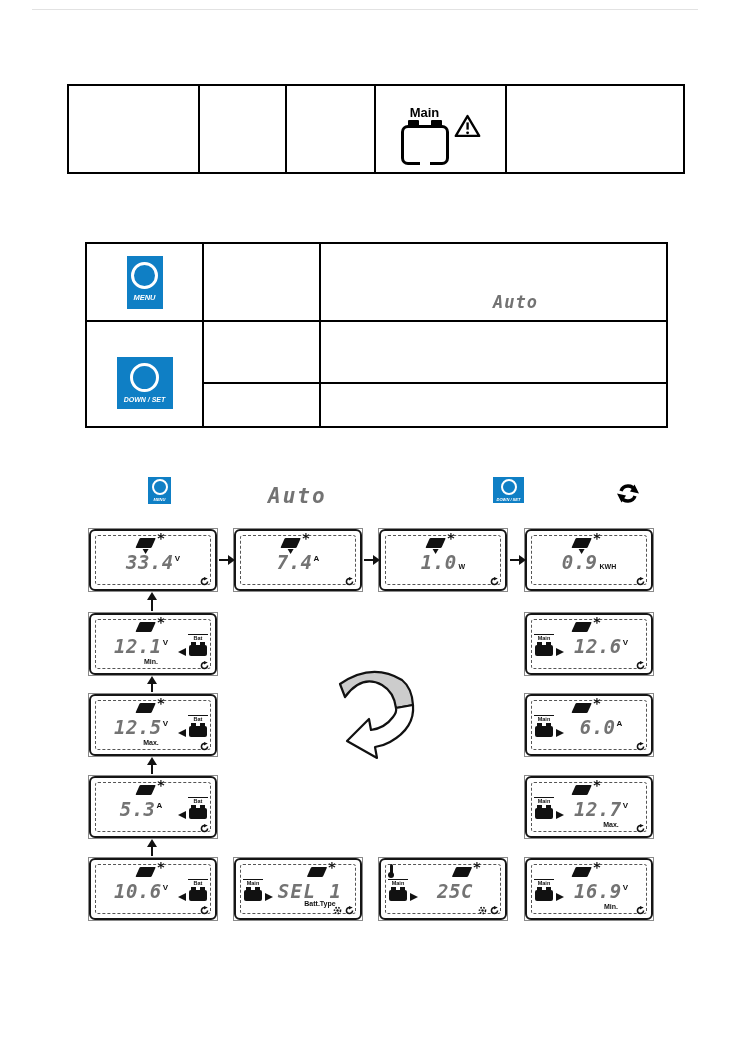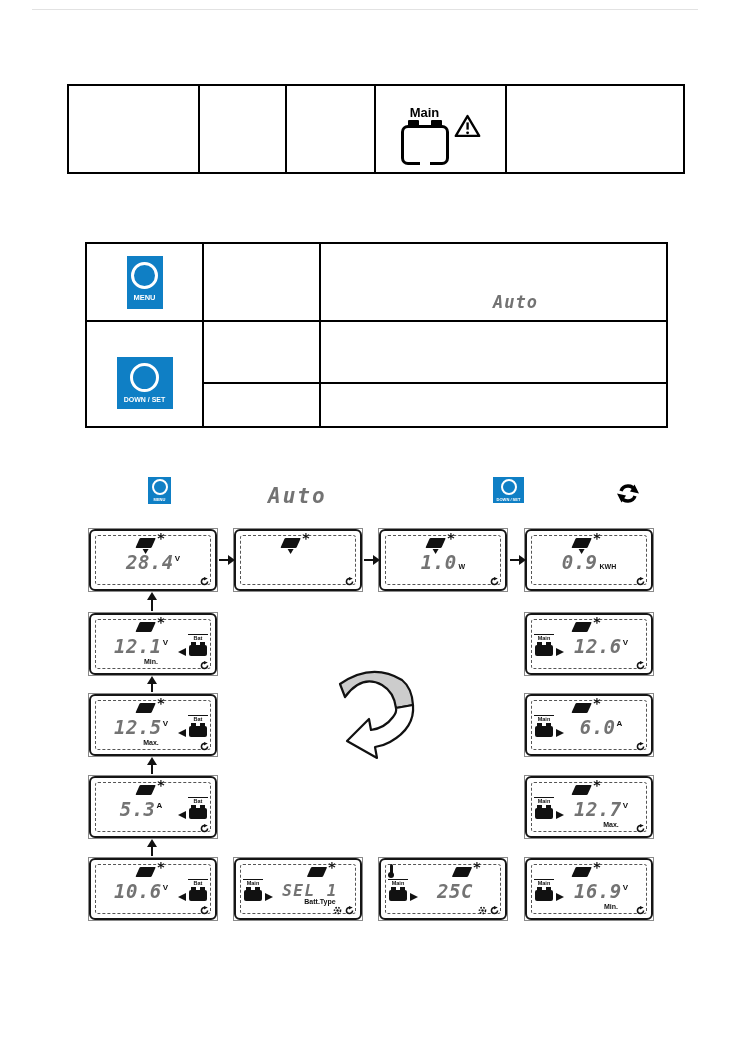--- a/index.html
+++ b/index.html
@@ -19,21 +19,21 @@
   .mb-group .cap { font-size:13px; font-weight:bold; color:#000; line-height:13px; margin-bottom:6px; }
   .bigbatt { width:42px; height:34px; border:3px solid #000; border-radius:7px; position:relative; background:#fff; }
   .bigbatt::before, .bigbatt::after { content:""; position:absolute; top:-8px; width:11px; height:6px; background:#000; border-radius:1px; }
   .bigbatt::before { left:4px; } .bigbatt::after { right:4px; }
   .bigbatt .notch { position:absolute; bottom:-4px; left:50%; margin-left:-5px; width:10px; height:5px; background:#fff; }
   .warn { margin-top:8px; }
 
   
   .btn { background:#0f7fc5; display:flex; flex-direction:column; align-items:center; justify-content:center; }
   .btn .ring { border-radius:50%; border:3px solid #fff; background:transparent; }
-  .btn .blabel { color:#fff; font-weight:bold; white-space:nowrap; }
+  .btn .blabel { color:#fff; font-weight:bold; white-space:nowrap;font-style:italic; }
   .btn-menu  { width:36px; height:53px; margin:0 auto; }
   .btn-menu .ring { width:21px; height:21px; border-width:3.5px; }
   .btn-menu .blabel { font-size:7.5px; margin-top:4px; }
   .btn-down  { width:56px; height:52px; margin:18px auto 0 auto; }
   .btn-down .ring { width:23px; height:23px; border-width:3.5px; }
   .btn-down .blabel { font-size:7px; margin-top:4px; }
   .cell-auto { position:relative; }
   .cell-auto .seg { position:absolute; left:172px; top:48px; font-size:17px; letter-spacing:1px; }
 
   
@@ -64,21 +64,21 @@
   .mb-body { display:block; width:18px; height:11px; background:#111; border-radius:2px; position:relative; margin:4px auto 0 auto; }
   .mb-body::before, .mb-body::after { content:""; position:absolute; top:-3px; width:5px; height:3px; background:#111; }
   .mb-body::before { left:2px; } .mb-body::after { right:2px; }
   .arr { position:absolute; top:14px; width:0; height:0; border-top:4.5px solid transparent; border-bottom:4.5px solid transparent; }
   .arr-l { left:-10px; border-right:8px solid #111; }
   .arr-r { right:-10px; border-left:8px solid #111; }
   .vwrap { position:absolute; left:8px; right:8px; top:20px; bottom:3px; display:flex; flex-direction:column; align-items:center; }
   .vwrap.pad-r { right:32px; } .vwrap.pad-l { left:32px; }
   .vrow { line-height:22px; white-space:nowrap; }
   .val { font-size:19px; letter-spacing:0.5px; }
-  .val.small { font-size:16px; letter-spacing:1.5px; }
+  .val.small { font-size:19px; letter-spacing:1.5px; }
   .unit { font-weight:bold; color:#111; font-family:"Liberation Sans",sans-serif; }
   .u-sup { font-size:8px; position:relative; top:-8px; margin-left:1px; }
   .u-base { font-size:7px; margin-left:2px; }
   .sub { font-size:7px; font-weight:bold; color:#111; margin-top:-4px; transform:translateX(10px); }
   .corner { position:absolute; right:6px; bottom:3px; display:flex; gap:3px; align-items:center; }
 
   
   .harrow { position:absolute; height:2px; background:#111; }
   .harrow::after { content:""; position:absolute; right:-6px; top:-4px; width:0; height:0;
                    border-top:5px solid transparent; border-bottom:5px solid transparent; border-left:7px solid #111; }
@@ -169,37 +169,40 @@
   <div id="flow-displays">
       <div class="lcd" style="left: 88px; top: 528px;">
         <div class="lcd-frame">
           <div class="lcd-inner"></div>
           <div class="solar" style="left:50%;transform:translateX(-58%);">
             <span class="panel"></span>
             <span class="star">*</span>
             <span class="sdrop"></span>
           </div>
           <div class="vwrap">
-            <div class="vrow"><span class="val seg">28.4</span><span class="unit u-sup">V</span></div>
+            <div class="vrow"><span class="val seg">33.4</span><span class="unit u-sup">V</span></div>
           </div>
           <div class="corner">
             <svg width="9" height="9" viewBox="0 0 10 10">
               <path d="M8.4,5 A3.4,3.4 0 1 1 5,1.6" fill="none" stroke="#111" stroke-width="1.7"></path>
               <polygon points="4.4,0 8.6,1.7 4.4,3.8" fill="#111"></polygon>
             </svg>
           </div>
         </div>
       </div>
       <div class="lcd" style="left: 233px; top: 528px;">
         <div class="lcd-frame">
           <div class="lcd-inner"></div>
           <div class="solar" style="left:50%;transform:translateX(-58%);">
             <span class="panel"></span>
             <span class="star">*</span>
             <span class="sdrop"></span>
+          </div>
+          <div class="vwrap">
+            <div class="vrow"><span class="val seg">7.4</span><span class="unit u-sup">A</span></div>
           </div>
           <div class="corner">
             <svg width="9" height="9" viewBox="0 0 10 10">
               <path d="M8.4,5 A3.4,3.4 0 1 1 5,1.6" fill="none" stroke="#111" stroke-width="1.7"></path>
               <polygon points="4.4,0 8.6,1.7 4.4,3.8" fill="#111"></polygon>
             </svg>
           </div>
         </div>
       </div>
       <div class="lcd" style="left: 378px; top: 528px;">

